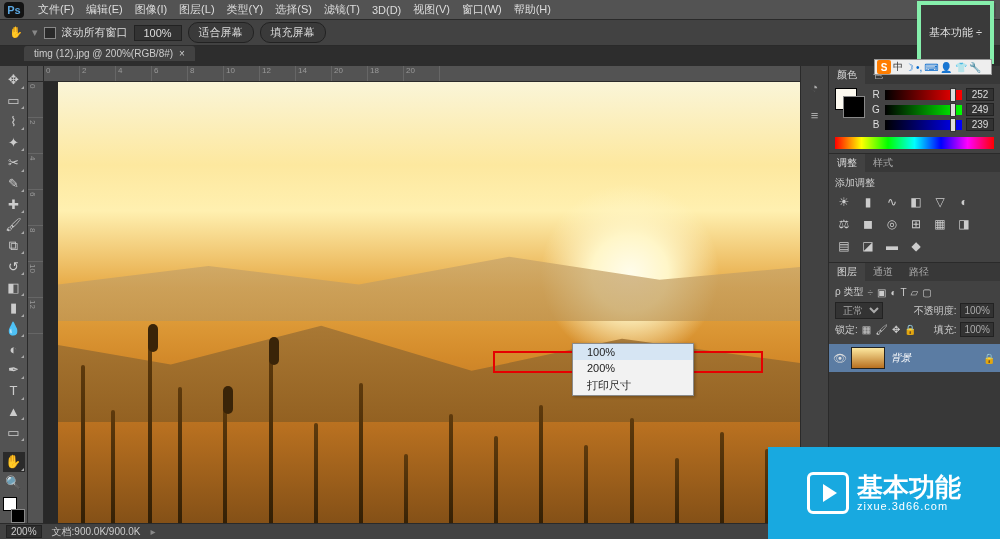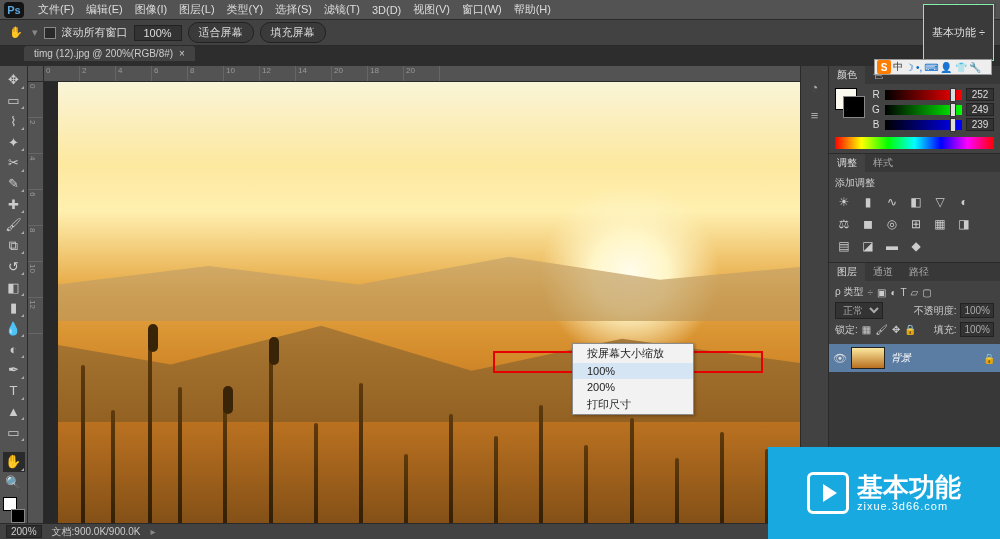--- a/index.html
+++ b/index.html
@@ -12,21 +12,21 @@
 .menubar .right { margin-left: auto; display: flex; gap: 2px; }
 .menubar .win-btn { width: 18px; height: 14px; background: #4a4a4a; display:flex;align-items:center;justify-content:center;font-size:10px;}
 
 
 .optionbar { height: 26px; background: #424242; border-bottom: 1px solid #2a2a2a; display: flex; align-items: center; padding: 0 6px; gap: 6px; }
 .optionbar .tool-ico { width: 20px; height: 18px; display:flex;align-items:center;justify-content:center;color:#ddd;}
 .optionbar .checkbox { width: 12px; height: 12px; border: 1px solid #888; background: #2a2a2a; }
 .optionbar .label { font-size: 11px; color: #ddd; }
 .optionbar .field { background: #333; border: 1px solid #222; padding: 1px 6px; font-size: 11px; color: #ddd; width: 48px; text-align: center; }
 .optionbar .btn { background: #3a3a3a; border: 1px solid #222; padding: 2px 10px; font-size: 11px; color: #ddd; border-radius: 10px; }
-.workspace-label { margin-left: auto; background: #3a3a3a; border: 1px solid #86efac; padding: 20px 8px; font-size: 11px; color: #ddd; }
+.workspace-label { margin-left: auto; background: #3a3a3a; border: 4px solid #86efac; padding: 20px 8px; font-size: 11px; color: #ddd; }
 
 
 .doctab-row { height: 20px; background: #2d2d2d; display: flex; align-items: flex-start; padding-left: 24px; }
 .doctab { background: #424242; padding: 2px 10px; font-size: 10px; color: #ccc; border-top-left-radius: 3px; border-top-right-radius: 3px; display:flex; align-items:center; gap:6px;}
 
 
 .main { display: flex; height: calc(100% - 20px - 26px - 20px - 16px); }
 .toolbox { width: 28px; background: #535353; border-right: 1px solid #2a2a2a; display: flex; flex-direction: column; align-items: center; padding-top: 4px; gap: 1px; }
 .toolbox .tool { width: 22px; height: 20px; display:flex;align-items:center;justify-content:center;color:#ccc;font-size:13px;position:relative;}
 .toolbox .tool.active { background: #2a2a2a; }
@@ -228,21 +228,20 @@
         <span style="left:82%;height:38%"></span>
           <span style="left:88%;height:50%"></span>
         <span style="left:94%;height:42%"></span>
         <div class="reed" style="left:12%;bottom:86%"></div>
         <div class="reed" style="left:28%;bottom:80%"></div>
         <div class="reed" style="left:22%;bottom:58%"></div>
       </div>
     </div>
 
     <div class="ctx">
-      <div class="item">按屏幕大小缩放</div>
       <div class="item hl">100%</div>
       <div class="item">200%</div>
       <div class="item">打印尺寸</div>
     </div>
     <div class="highlight-box"></div>
   </div>
 
   <div class="rail">
     <div class="ico">◔</div>
     <div class="ico">≡</div>

